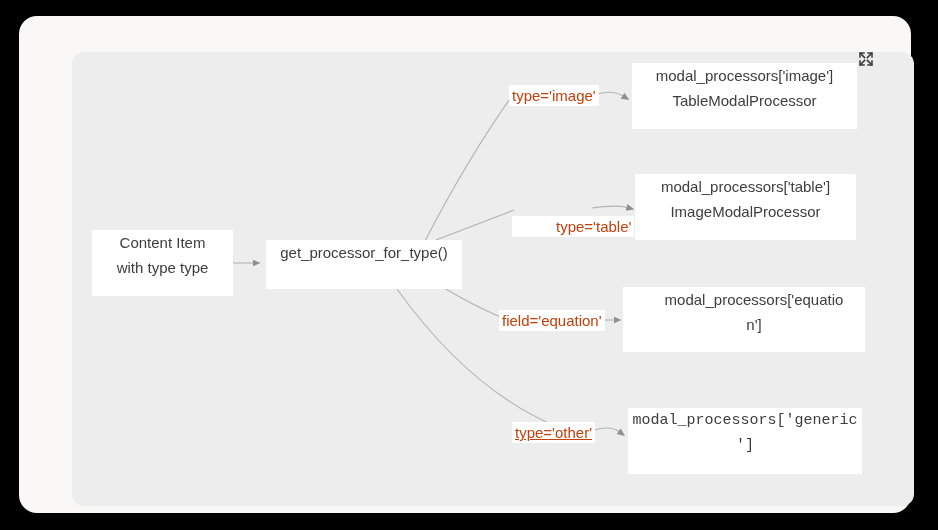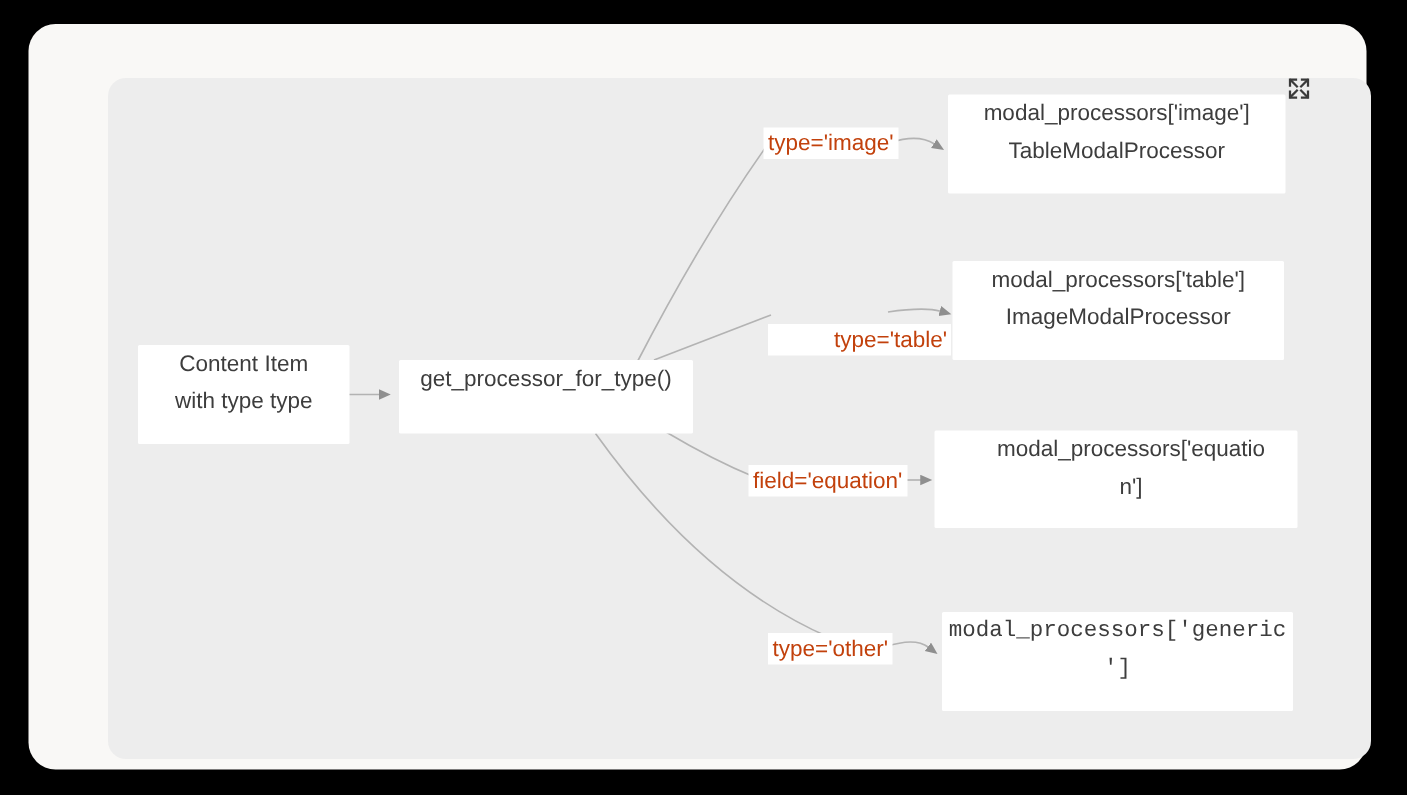--- a/index.html
+++ b/index.html
@@ -55,21 +55,21 @@
       <path d="M 444 288 Q 476 307 503 318"></path>
       <path d="M 603 320 H 614" marker-end="url(#arw)"></path>
       <path d="M 397 289 Q 468 388 553 425"></path>
       <path d="M 591 431 C 603 427 613 427 619 431.5" marker-end="url(#arw)"></path>
     </g>
   </svg>
 
   <div class="edge-label" style="left:509px;top:85px;">type='image'</div>
   <div class="edge-label" style="left:512px;top:216px;padding-left:44px;">type='table'</div>
   <div class="edge-label" style="left:499px;top:310px;">field='equation'</div>
-  <div class="edge-label" style="left:512px;top:422px;">type='other'</div>
+  <div class="edge-label" style="left:512px;top:422px;text-decoration:underline;">type='other'</div>
 
   <div class="node" style="left:80px;top:230px;width:141px;height:66px;margin-left:12px;">
     <span class="ln">Content Item</span>
     <span class="ln">with type type</span>
   </div>
 
   <div class="node" style="left:266px;top:240px;width:196px;height:49px;">
     <span class="ln">get_processor_for_type()</span>
   </div>
 

